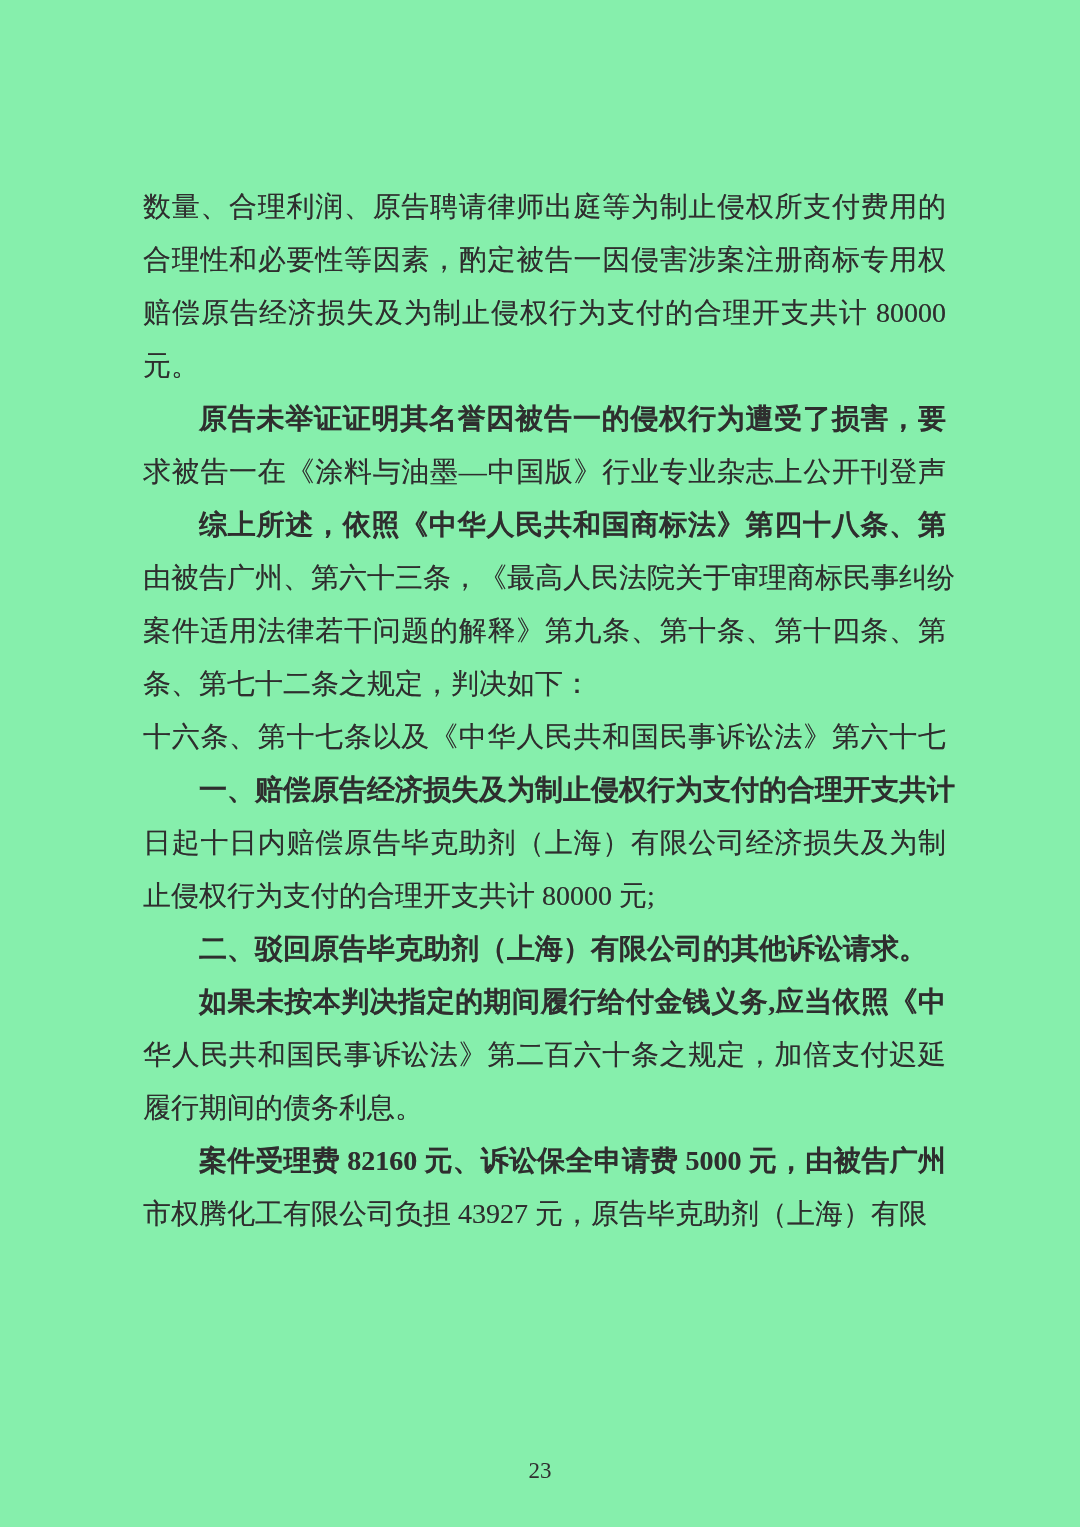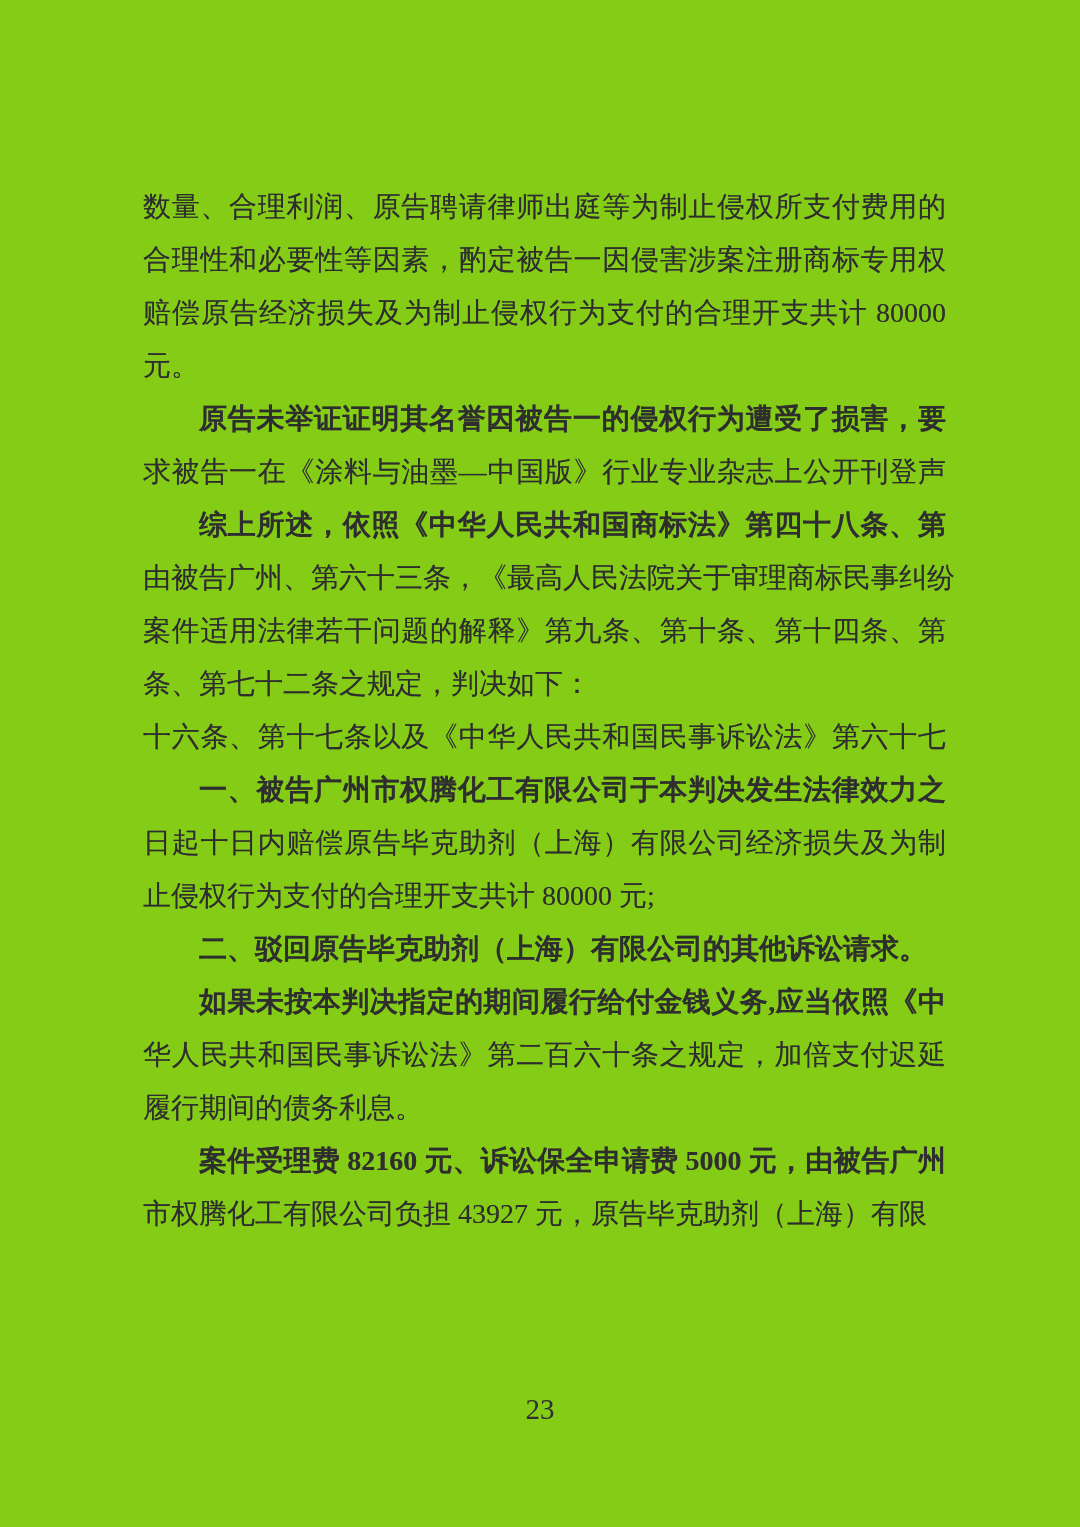--- a/index.html
+++ b/index.html
@@ -14,21 +14,21 @@
     color: #2e2e2e;
     position: relative;
     overflow: hidden;
   }
   .page {
     position: absolute;
     left: 0;
     top: 0;
     width: 1080px;
     height: 1527px;
-    background: #84cc16;
+    background: #86efac;
   }
   .content {
     position: absolute;
     left: 143px;
     top: 180px;
     width: 803px;
   }
   .paragraph {
     margin: 0;
     padding: 0;
@@ -47,24 +47,24 @@
     text-align: left;
     text-align-last: left;
   }
   .line.indent {
     text-indent: 2em;
     font-weight: bold;
   }
   .footer {
     position: absolute;
     left: 0;
-    top: 1394px;
+    top: 1456px;
     width: 1080px;
     text-align: center;
-    font-size: 29px;
+    font-size: 23px;
     line-height: 30px;
     color: #303030;
   }
 </style>
 </head>
 <body>
 
 <div class="page">
   <div class="content" id="content">
       <div class="paragraph">
@@ -78,21 +78,21 @@
         <div class="line">求被告一在《涂料与油墨—中国版》行业专业杂志上公开刊登声</div>
       </div>
       <div class="paragraph">
         <div class="line indent">综上所述，依照《中华人民共和国商标法》第四十八条、第</div>
         <div class="line">由被告广州、第六十三条，《最高人民法院关于审理商标民事纠纷</div>
         <div class="line">案件适用法律若干问题的解释》第九条、第十条、第十四条、第</div>
         <div class="line last">条、第七十二条之规定，判决如下：</div>
         <div class="line">十六条、第十七条以及《中华人民共和国民事诉讼法》第六十七</div>
       </div>
       <div class="paragraph">
-        <div class="line indent">一、被告广州市权腾化工有限公司于本判决发生法律效力之</div>
+        <div class="line indent">一、赔偿原告经济损失及为制止侵权行为支付的合理开支共计</div>
         <div class="line">日起十日内赔偿原告毕克助剂（上海）有限公司经济损失及为制</div>
         <div class="line last">止侵权行为支付的合理开支共计 80000 元;</div>
       </div>
       <div class="paragraph">
         <div class="line last indent">二、驳回原告毕克助剂（上海）有限公司的其他诉讼请求。</div>
       </div>
       <div class="paragraph">
         <div class="line indent">如果未按本判决指定的期间履行给付金钱义务,应当依照《中</div>
         <div class="line">华人民共和国民事诉讼法》第二百六十条之规定，加倍支付迟延</div>
         <div class="line last">履行期间的债务利息。</div>

